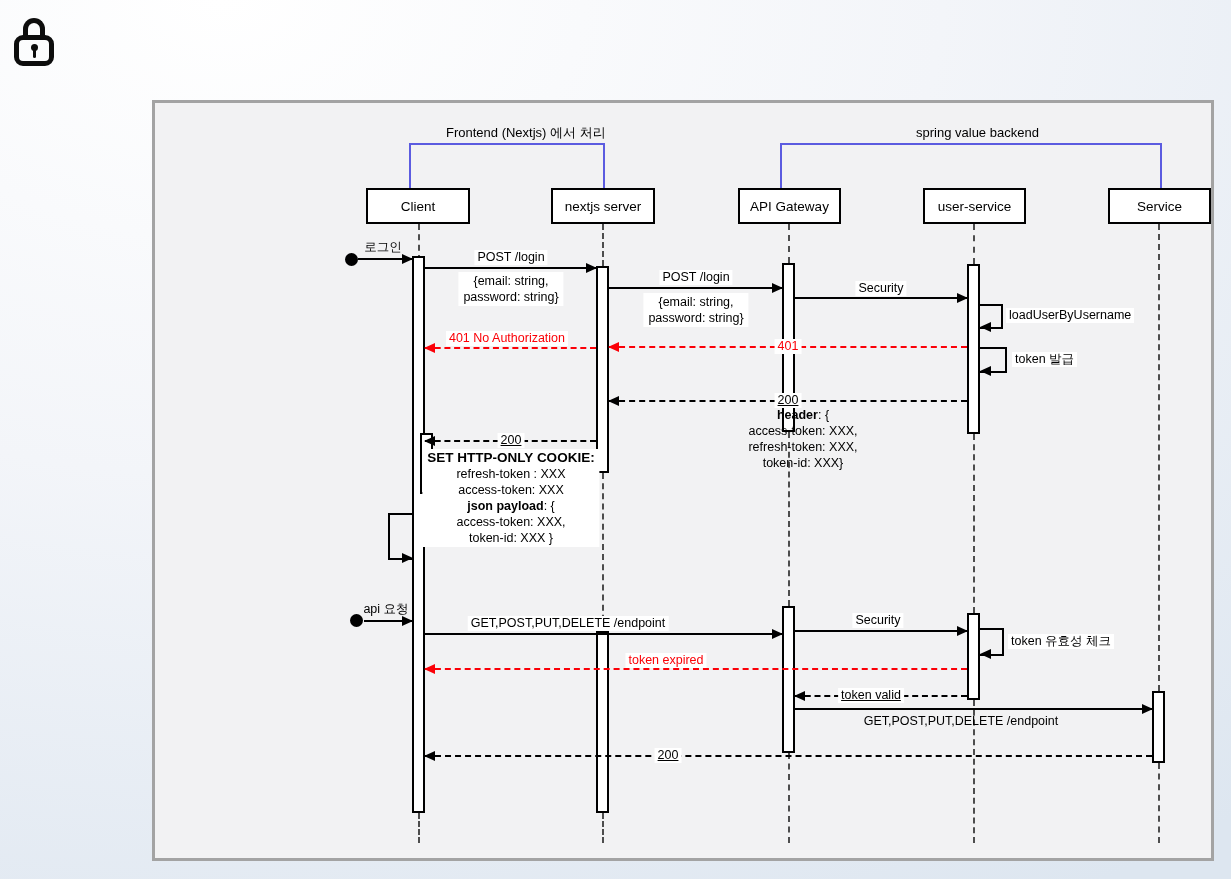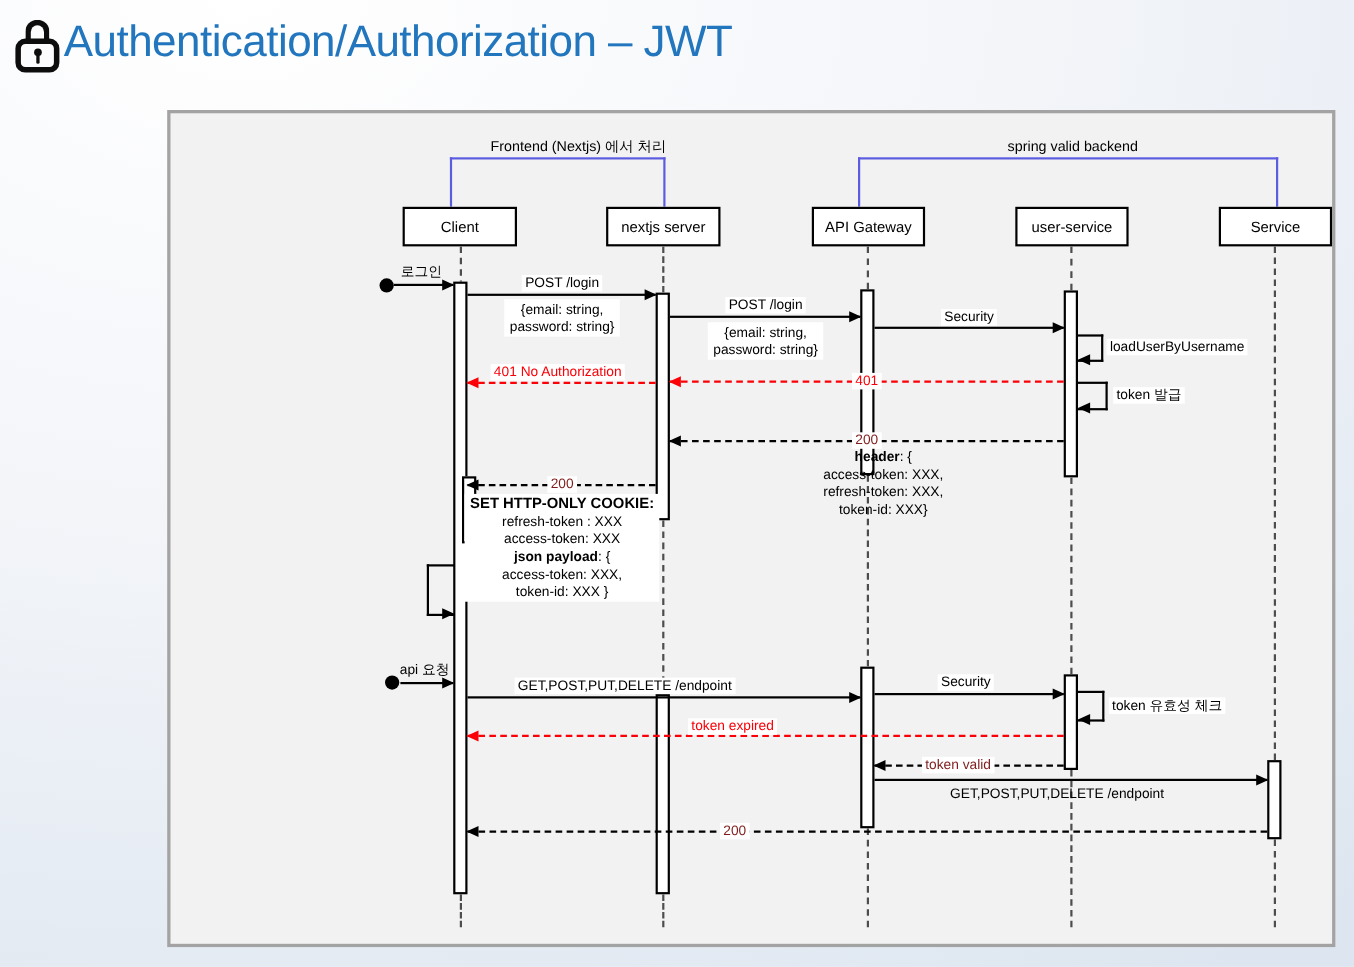--- a/index.html
+++ b/index.html
@@ -34,52 +34,51 @@
   .msg.red{border-top-color:#fb0007;}
   .ah-r{position:absolute;right:-1px;top:-6px;width:0;height:0;border-top:5px solid transparent;border-bottom:5px solid transparent;border-left:11px solid #000;}
   .ah-l{position:absolute;left:-1px;top:-6px;width:0;height:0;border-top:5px solid transparent;border-bottom:5px solid transparent;border-right:11px solid #000;}
   .ah-l.red{border-right-color:#fb0007;}
   .ah-free-l{position:absolute;width:0;height:0;border-top:5px solid transparent;border-bottom:5px solid transparent;border-right:11px solid #000;}
   .ah-free-r{position:absolute;width:0;height:0;border-top:5px solid transparent;border-bottom:5px solid transparent;border-left:11px solid #000;}
   
   .lbl{position:absolute;transform:translateX(-50%);white-space:nowrap;font-size:12.5px;line-height:15px;background:#fff;padding:0 3px;}
   .lbl-plain{position:absolute;white-space:nowrap;font-size:12.5px;line-height:15px;background:#fff;padding:0 3px;}
   .red-t{color:#fb0007;}
-  .blue-t{color:#7f1d1d;}
+  .blue-t{color:#000000;text-decoration:underline;}
   
   .note{position:absolute;transform:translateX(-50%);background:#fff;text-align:center;font-size:12.5px;line-height:16px;padding:1px 5px;}
   .note div{white-space:nowrap;}
   .note-left{position:absolute;background:#fff;text-align:left;font-size:13px;line-height:17px;padding:3px 6px;white-space:pre-wrap;}
   
   .loop-r{position:absolute;border:2px solid #000;border-left:none;background:transparent;}
   .loop-l{position:absolute;border:2px solid #000;border-right:none;background:transparent;}
   .dot{position:absolute;width:13px;height:13px;border-radius:50%;background:#000;}
   b{font-weight:bold;margin-top:12px;}
 </style>
 </head>
 <body>
 
 <div class="page-header">
   <div class="lock">
     <div class="shackle"></div>
     <div class="lbody"></div>
     <div class="keyhole"></div>
     <div class="keystem"></div>
   </div>
-  <div class="page-title">Authentication/Authorization – JWT</div>
 </div>
 
 <div class="panel">
 
   <div class="lbl-plain" style="left:288px;top:22px;background:transparent;font-size:13px;">Frontend (Nextjs) 에서 처리</div>
   <div class="fl" style="left:254px;top:40px;width:196px;height:2px;"></div>
   <div class="fl" style="left:254px;top:40px;width:2px;height:45px;"></div>
   <div class="fl" style="left:448px;top:40px;width:2px;height:45px;"></div>
 
-  <div class="lbl-plain" style="left:758px;top:22px;background:transparent;font-size:13px;">spring valid backend</div>
+  <div class="lbl-plain" style="left:758px;top:22px;background:transparent;font-size:13px;">spring value backend</div>
   <div class="fl" style="left:625px;top:40px;width:382px;height:2px;"></div>
   <div class="fl" style="left:625px;top:40px;width:2px;height:45px;"></div>
   <div class="fl" style="left:1005px;top:40px;width:2px;height:45px;"></div>
 
   <div class="ll" style="left:263px;top:121px;height:37px;"></div>
   <div class="ll" style="left:263px;top:710px;height:30px;"></div>
   <div class="ll" style="left:447px;top:121px;height:42px;"></div>
   <div class="ll" style="left:447px;top:370px;height:158px;"></div>
   <div class="ll" style="left:447px;top:710px;height:30px;"></div>
   <div class="ll" style="left:633px;top:121px;height:39px;"></div>

